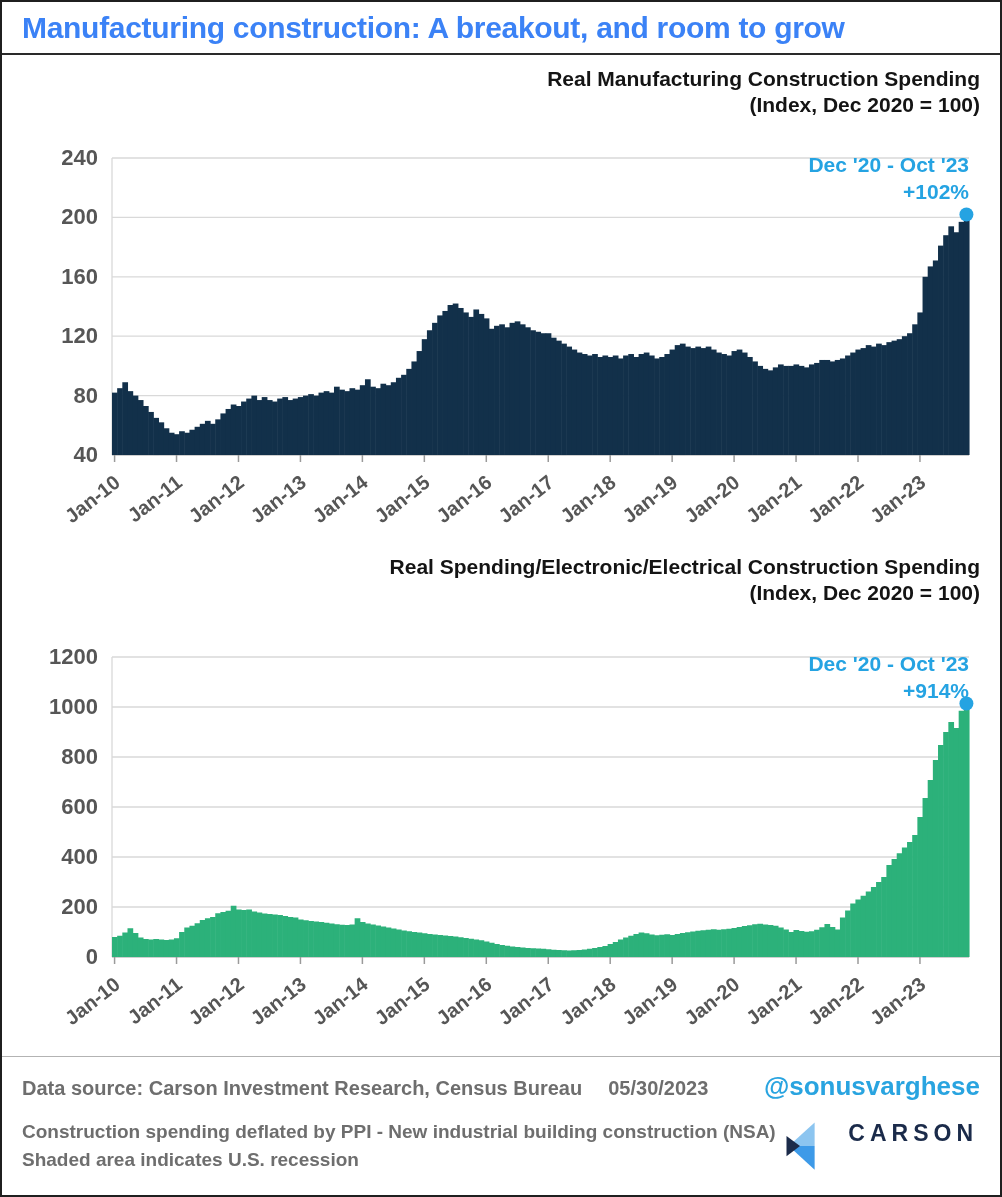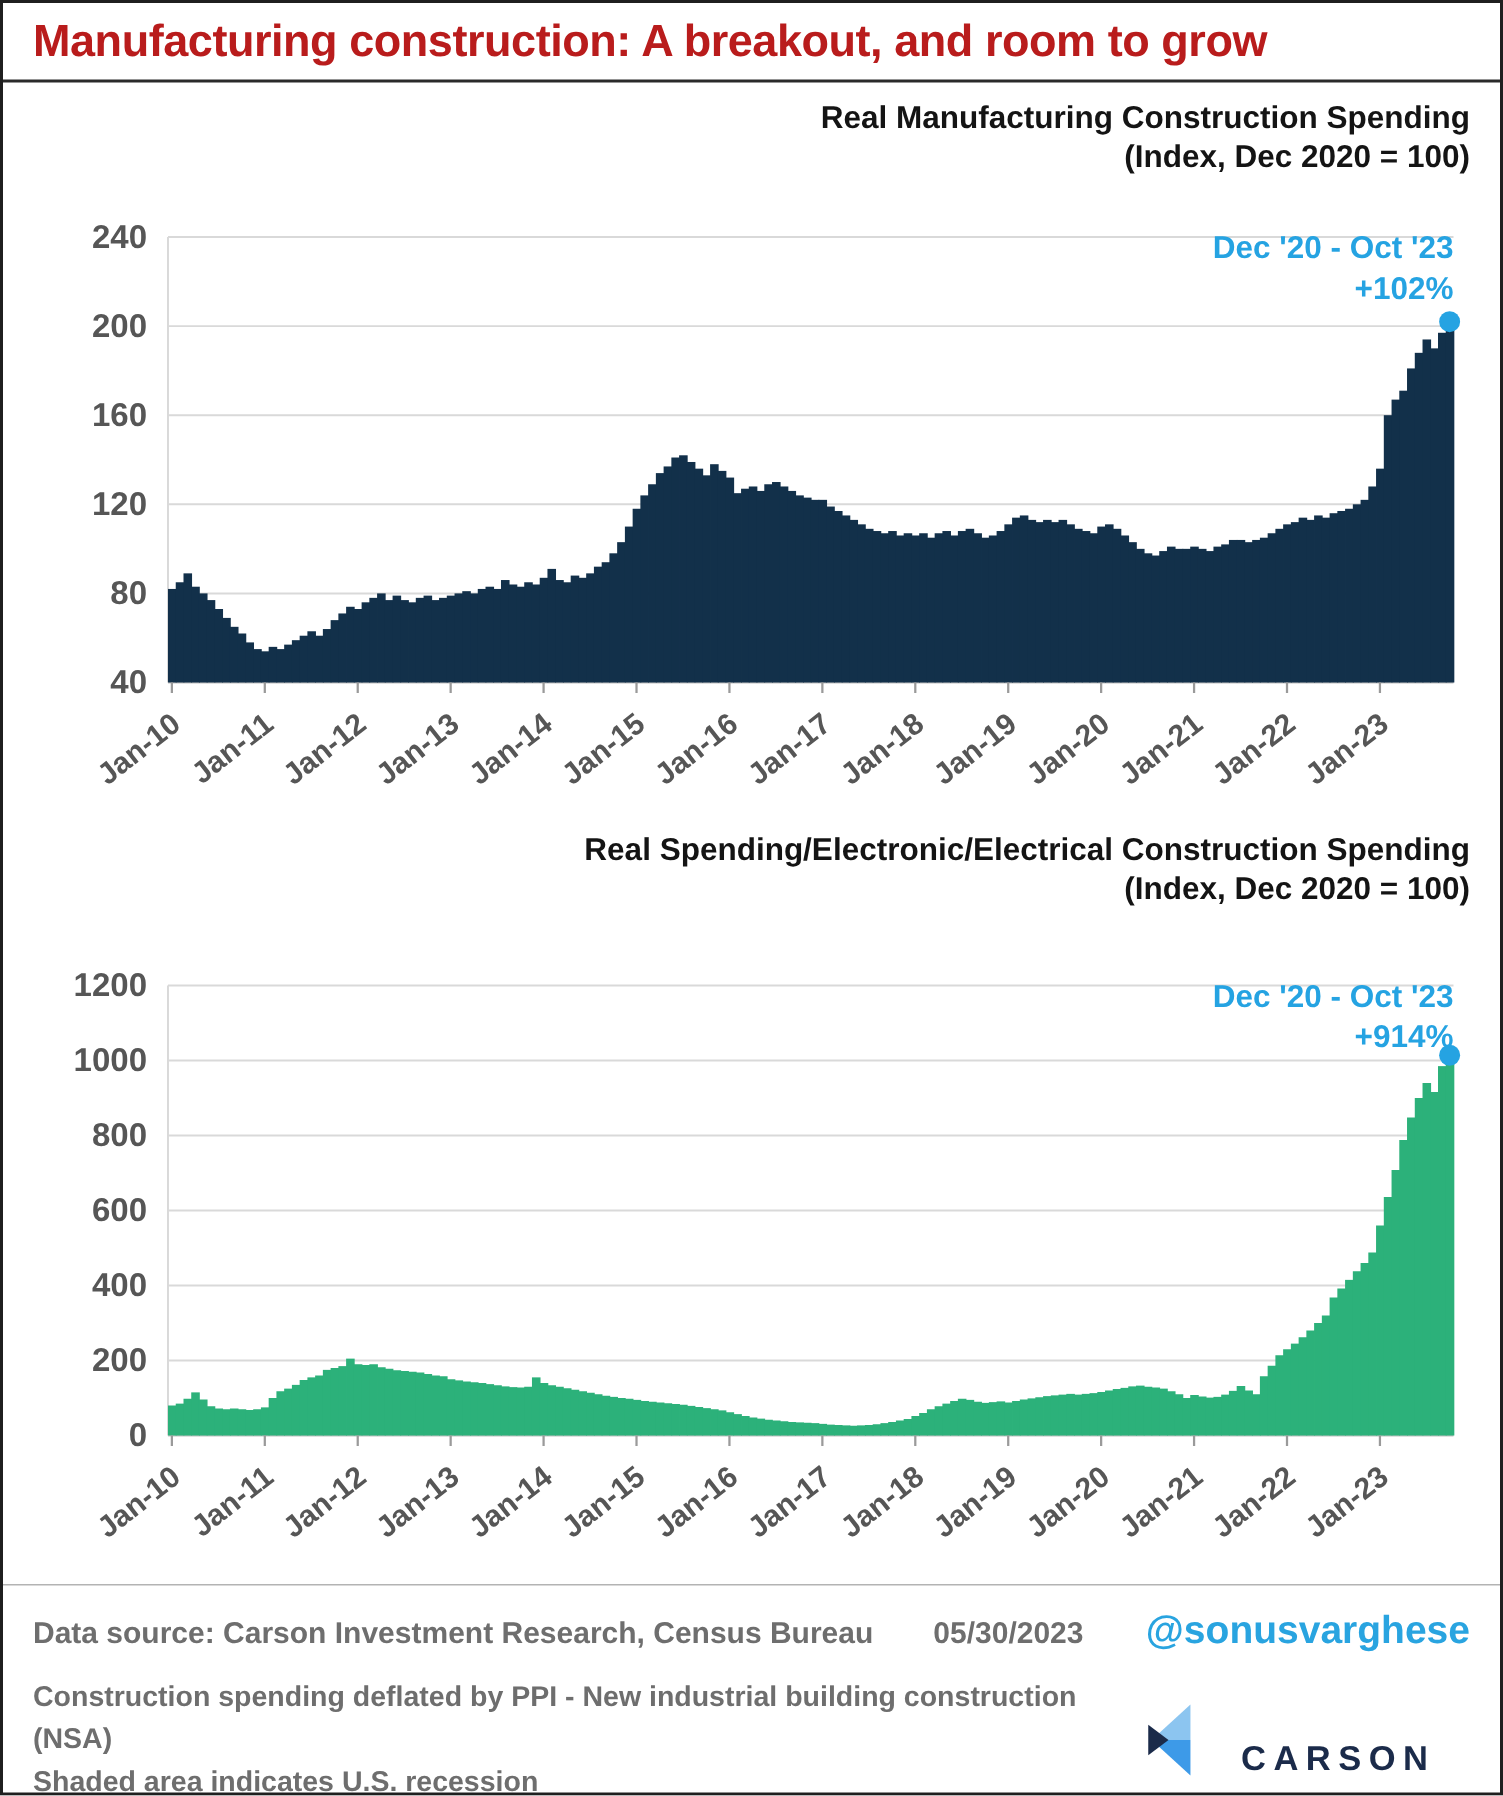--- a/index.html
+++ b/index.html
@@ -4,48 +4,48 @@
 <style>
   html,body{margin:0;padding:0;background:#e8e8e8;}
   .page{
     width:1002px;height:1197px;background:#ffffff;
     border:2px solid #1f1f1f;box-sizing:border-box;
     font-family:"Liberation Sans",sans-serif;
     position:relative;overflow:hidden;
   }
   .main-title{
     margin:9px 20px 0 20px;
-    font-size:30px;font-weight:bold;color:#b91c1c;
+    font-size:30px;font-weight:bold;color:#3b82f6;
     letter-spacing:-0.3px;line-height:1.15;
   }
   .title-rule{border:0;border-top:2px solid #2a2a2a;margin:7px 0 0 0;}
   .chart-heading{
     margin:11px 20px 0 20px;
     font-size:21px;font-weight:bold;color:#141414;line-height:1.25;text-align:right;
   }
   .chart-heading span{display:block;}
   .chart-canvas-wrap{display:block;}
   svg{display:block;}
   .footer-rule{border:0;border-top:1px solid #b3b3b3;margin:14px 0 0 0;}
   .footer-row1{
     display:flex;justify-content:space-between;align-items:baseline;
     margin:14px 20px 0 20px;
   }
-  .source-left{display:flex;gap:40px;align-items:baseline;}
+  .source-left{display:flex;gap:26px;align-items:baseline;}
   .source-text,.source-date{
     font-size:20px;font-weight:bold;color:#6e6e6e;
   }
   .handle{font-size:26px;font-weight:bold;color:#29a4e0;}
   .footer-row2{
     display:flex;justify-content:space-between;align-items:center;
     margin:16px 20px 0 20px;
   }
   .notes{font-size:19px;font-weight:bold;color:#6e6e6e;line-height:1.5;}
   .notes span{display:block;}
-  .logo{display:flex;align-items:flex-end;gap:30px;margin-right:23px;}
+  .logo{display:flex;align-items:flex-start;gap:30px;margin-right:2px;}
   .logo-text{
     font-size:23px;font-weight:bold;color:#1b2b4a;letter-spacing:5px;
   }
 </style>
 </head>
 <body>
 
 <div class="page">
 
   <h1 class="main-title">Manufacturing construction: A breakout, and room to grow</h1>

